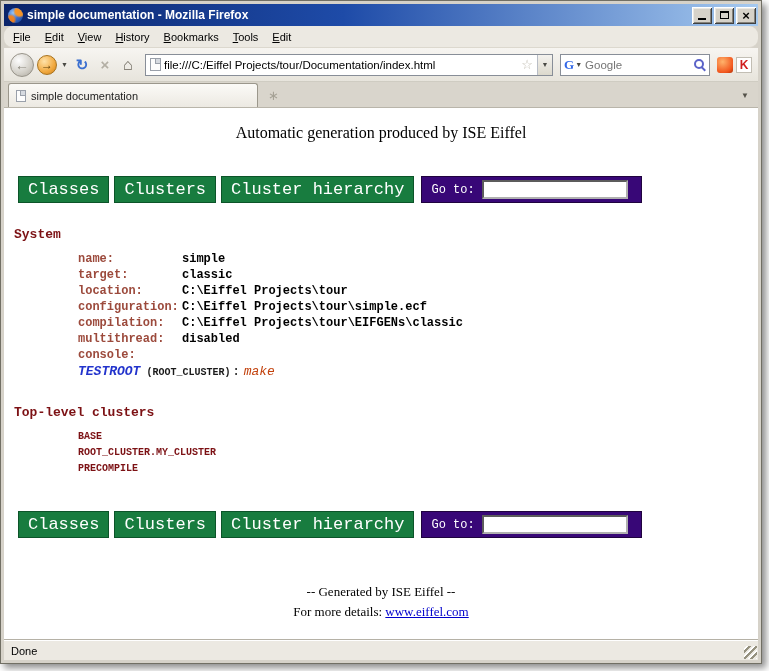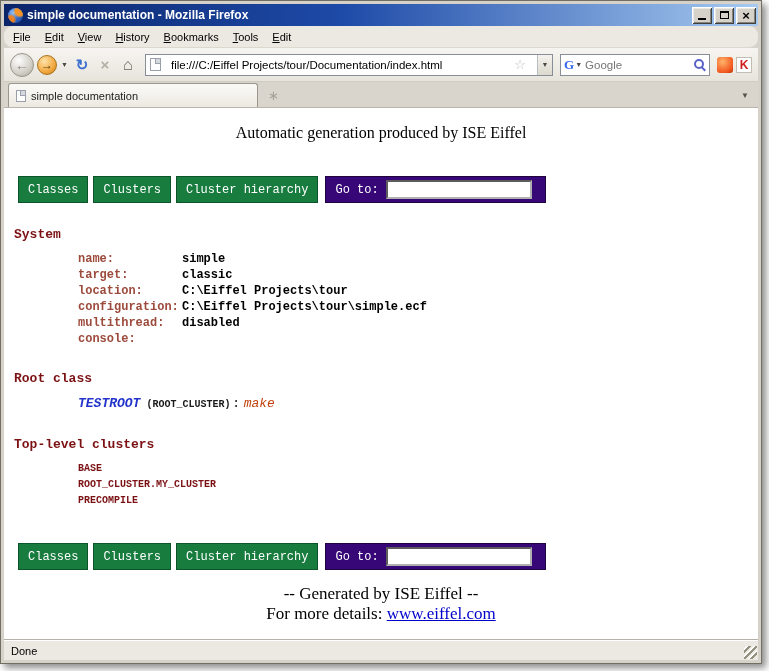--- a/index.html
+++ b/index.html
@@ -48,21 +48,21 @@
             background:radial-gradient(circle at 35% 30%, #ffe2a8, #f0a73c 62%, #c97e1a);
             border-color:#a8731f; color:#5a3c06; font-size:12px; }
   .mini-caret { font-size:7px; color:#4a4a44; padding:0 1px; }
   .tool-glyph { flex:none; width:20px; height:22px; display:flex; align-items:center;
             justify-content:center; font-size:15px; }
   .reload { color:#3b6fd0; font-weight:bold; }
   .stop { color:#b3afa4; font-weight:bold; }
   .home { color:#6b665c; font-size:16px; }
 
   .urlbar { flex:1; height:22px; margin:0 4px; background:#fff; border:1px solid #888e98;
-            display:flex; align-items:center; padding-left:4px;gap:7px; }
+            display:flex; align-items:center; padding-left:4px; }
   .page-icon { flex:none; width:11px; height:13px; background:#fdfdfd; border:1px solid #9aa0aa; position:relative; }
   .page-icon::after { content:""; position:absolute; top:0; right:0; width:4px; height:4px;
             background:#d6dae0; border-left:1px solid #9aa0aa; border-bottom:1px solid #9aa0aa; }
   .url-input { flex:1; min-width:0; border:none; outline:none; padding:0 3px;
             font-size:11.5px; font-family:"Liberation Sans",sans-serif; color:#000; background:transparent; }
   .star-icon { flex:none; color:#c4c0b5; font-size:13px; padding:0 4px; }
   .field-drop { flex:none; width:15px; height:100%; border-left:1px solid #b8bdc6;
             background:linear-gradient(#f4f2ee,#dcd9cd); display:flex; align-items:center;
             justify-content:center; font-size:7px; color:#4a4a44; }
 
@@ -96,21 +96,21 @@
             display:flex; align-items:center; justify-content:center; font-size:8px; color:#55524a; }
 
   
   .content { flex:1; background:#fff; overflow:hidden;
             font-family:"Liberation Mono", monospace; font-size:12px; color:#000;
             padding:6px 10px 0 10px; }
   .gen-header { text-align:center; font-family:"Liberation Serif", serif; font-size:16px; margin-top:10px; }
 
   .navrow { display:flex; align-items:stretch; gap:5px; margin:34px 0 0 4px; height:27px; }
   .navbtn { background:#187c3f; border:1px solid #0c5429; color:#fff; cursor:pointer;
-            font-family:"Liberation Mono",monospace; font-size:12px;
+            font-family:"Liberation Mono",monospace; font-size:17px;
             display:flex; align-items:center; padding:0 9px; text-decoration:none; }
   .goto { background:#380777; border:1px solid #20033f; color:#fff; margin-left:2px;
             display:flex; align-items:center; gap:7px; padding:0 13px 0 9px;
             font-family:"Liberation Mono",monospace; font-size:12px; }
   .goto input { width:146px; height:19px; border:2px inset #b0b0b0;
             font-family:"Liberation Mono",monospace; font-size:12px; padding:0 2px; }
 
   .sheading { color:#7c1114; font-weight:bold; font-size:13px; margin:24px 0 9px 0; }
   .indent { padding-left:64px; }
   .sys-row { line-height:16px;font-weight:bold; }
@@ -120,21 +120,21 @@
   .root-row { line-height:17px; }
   .class-link { color:#2233cc; font-style:italic; font-weight:bold; font-size:13px;
             text-decoration:none; cursor:pointer; }
   .cluster-ref { font-size:10px; font-weight:bold; color:#1a1a1a; margin:0 2px 0 6px; }
   .feature-link { color:#c2410c; font-style:italic; font-size:13px; text-decoration:none;
             cursor:pointer; margin-left:4px; }
 
   .cluster-item { display:block; font-size:10px; font-weight:bold; color:#7c1114;
             line-height:16px; text-decoration:none; cursor:pointer; }
 
-  .footer { text-align:center; font-family:"Liberation Serif", serif; font-size:17px; margin-top:14px; }
+  .footer { text-align:center; font-family:"Liberation Serif", serif; font-size:13px; margin-top:44px; }
   .footer .line { line-height:20px; }
   .eiffel-link { color:#0000cc; text-decoration:underline; cursor:pointer; }
 
   
   .statusbar { flex:none; height:20px; background:#ece9e2; position:relative;
             border-top:1px solid #fff; box-shadow:0 -1px 0 #b5b1a6;
             display:flex; align-items:center; padding-left:7px; font-size:11px; color:#000; }
   .grip { position:absolute; right:1px; bottom:1px; width:13px; height:13px;
             background:repeating-linear-gradient(135deg, transparent 0 2px, #ffffff 2px 3px, #95917f 3px 5px); }
 </style>
@@ -229,28 +229,30 @@
       <div class="sys-row indent">
         <span class="sys-key">target:</span><span class="sys-val">classic</span>
       </div>
       <div class="sys-row indent">
         <span class="sys-key">location:</span><span class="sys-val">C:\Eiffel Projects\tour</span>
       </div>
       <div class="sys-row indent">
         <span class="sys-key">configuration:</span><span class="sys-val">C:\Eiffel Projects\tour\simple.ecf</span>
       </div>
       <div class="sys-row indent">
+        <span class="sys-key">compilation:</span><span class="sys-val">C:\Eiffel Projects\tour\EIFGENs\classic</span>
+      </div>
+      <div class="sys-row indent">
         <span class="sys-key">multithread:</span><span class="sys-val">disabled</span>
       </div>
       <div class="sys-row indent">
         <span class="sys-key">console:</span><span class="sys-val"></span>
       </div>
     </div>
 
-    <div class="sheading">Root class</div>
     <div class="root-row indent">
       <a class="class-link">TESTROOT</a><span class="cluster-ref">(ROOT_CLUSTER)</span><span>:</span><a class="feature-link">make</a>
     </div>
 
     <div class="sheading">Top-level clusters</div>
     <div class="indent">
       <a class="cluster-item">BASE</a>
       <a class="cluster-item">ROOT_CLUSTER.MY_CLUSTER</a>
       <a class="cluster-item">PRECOMPILE</a>
     </div>

